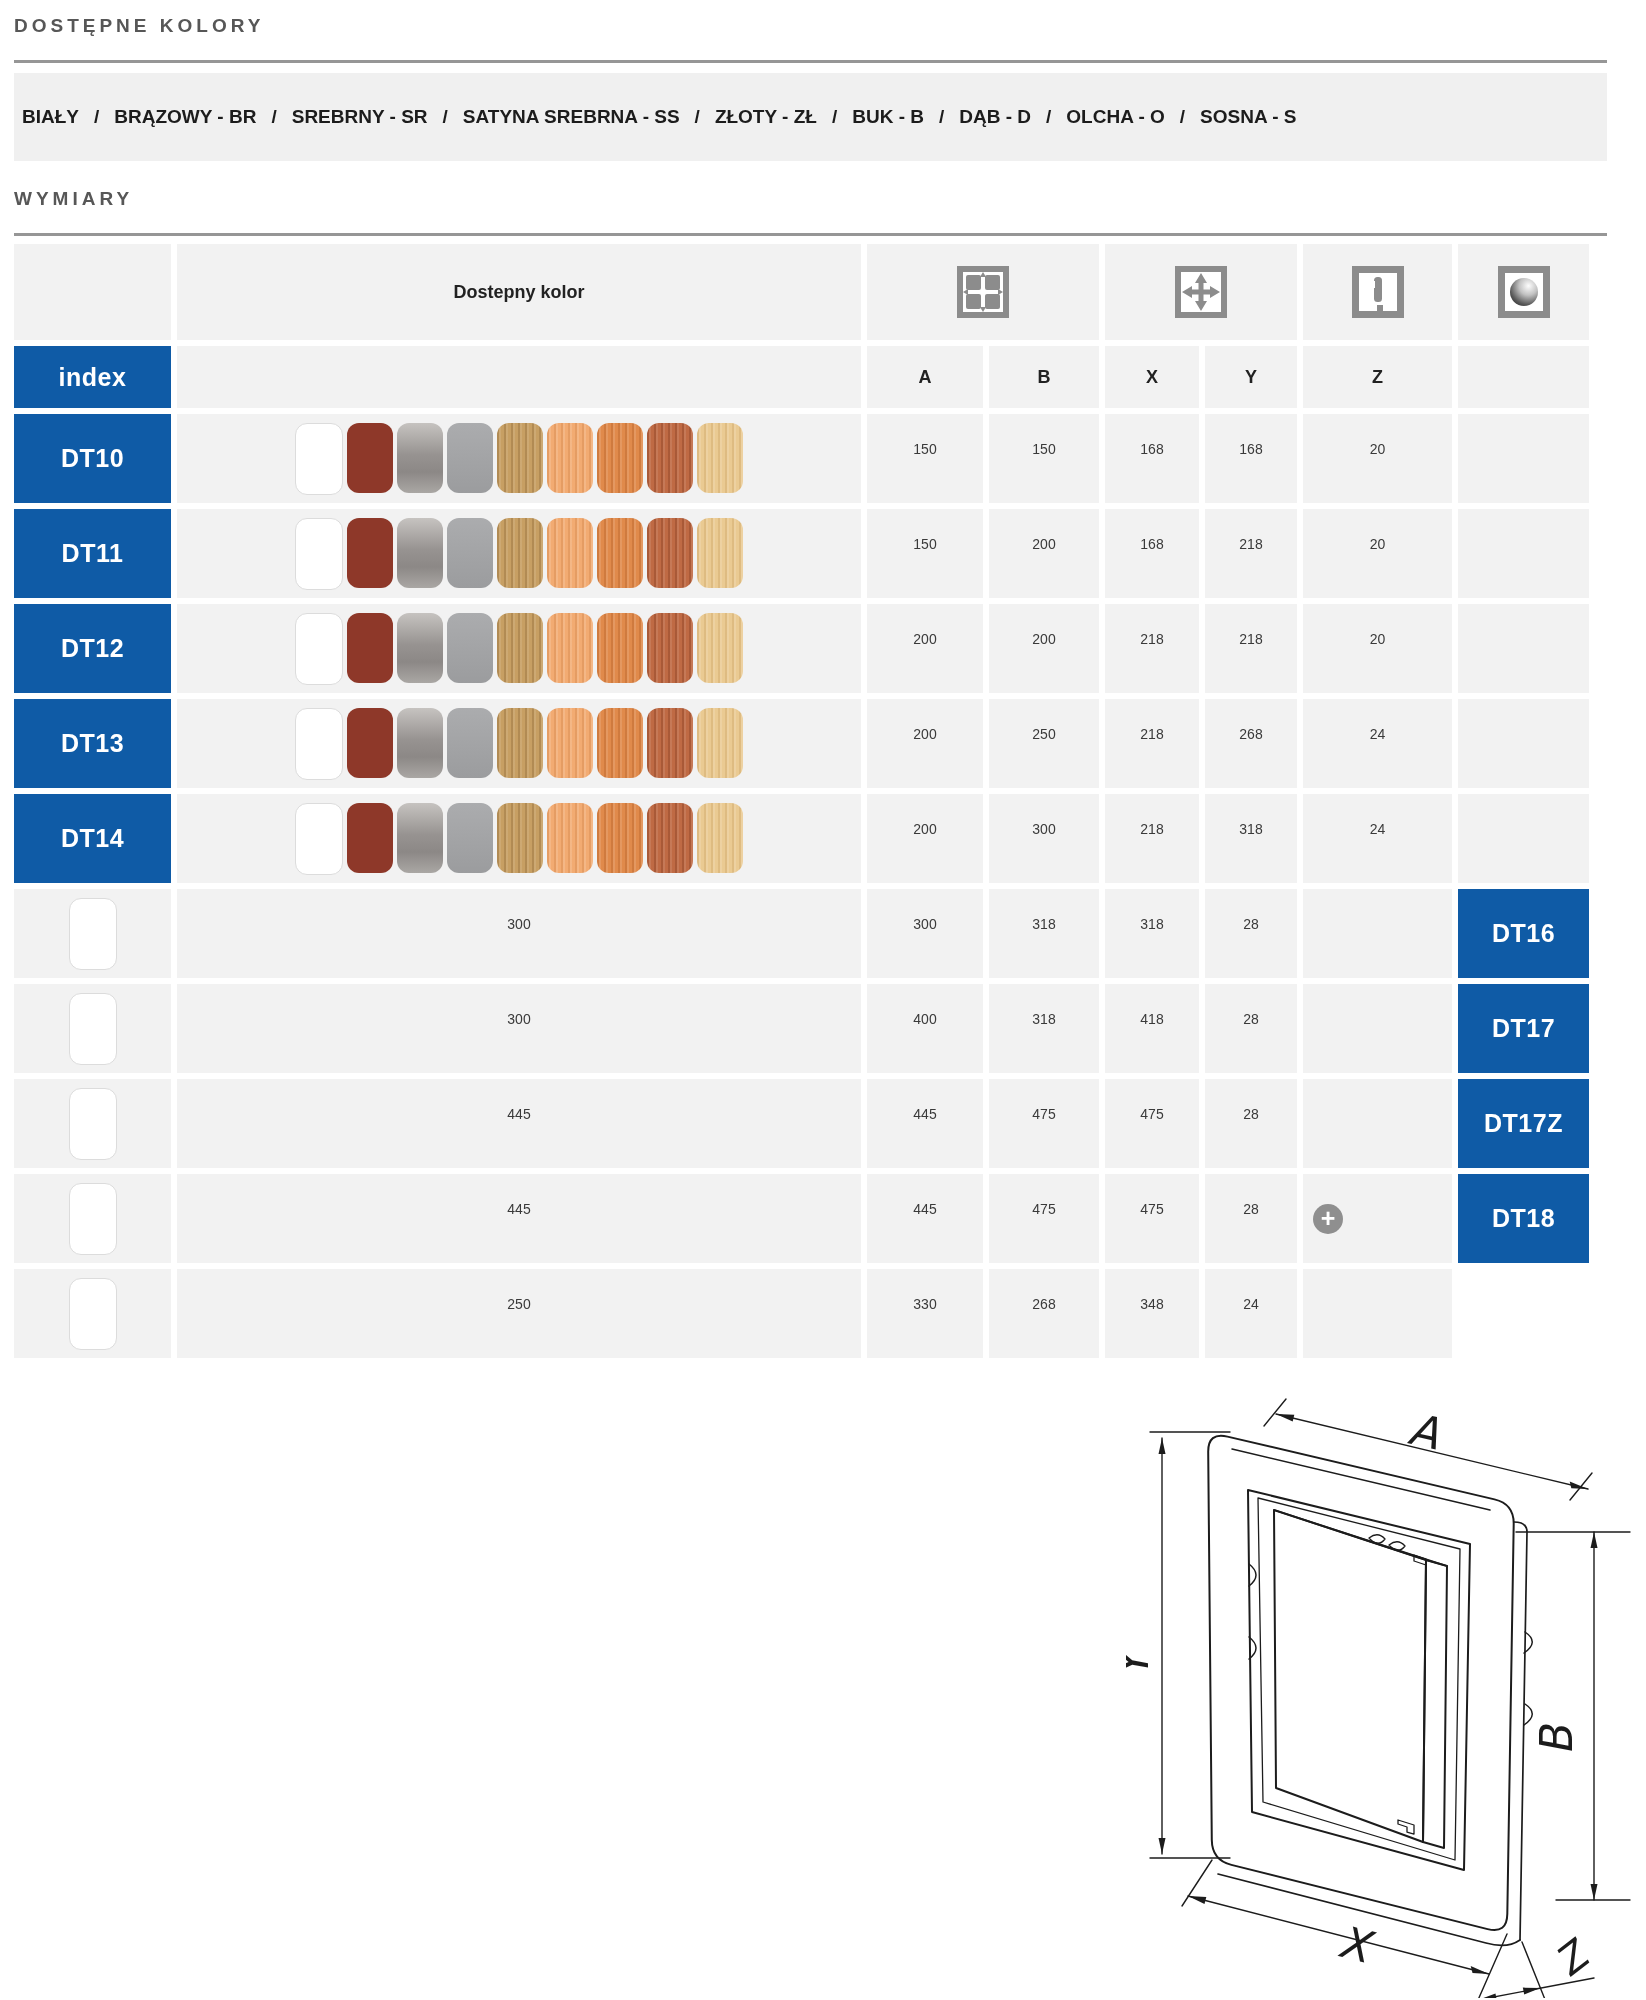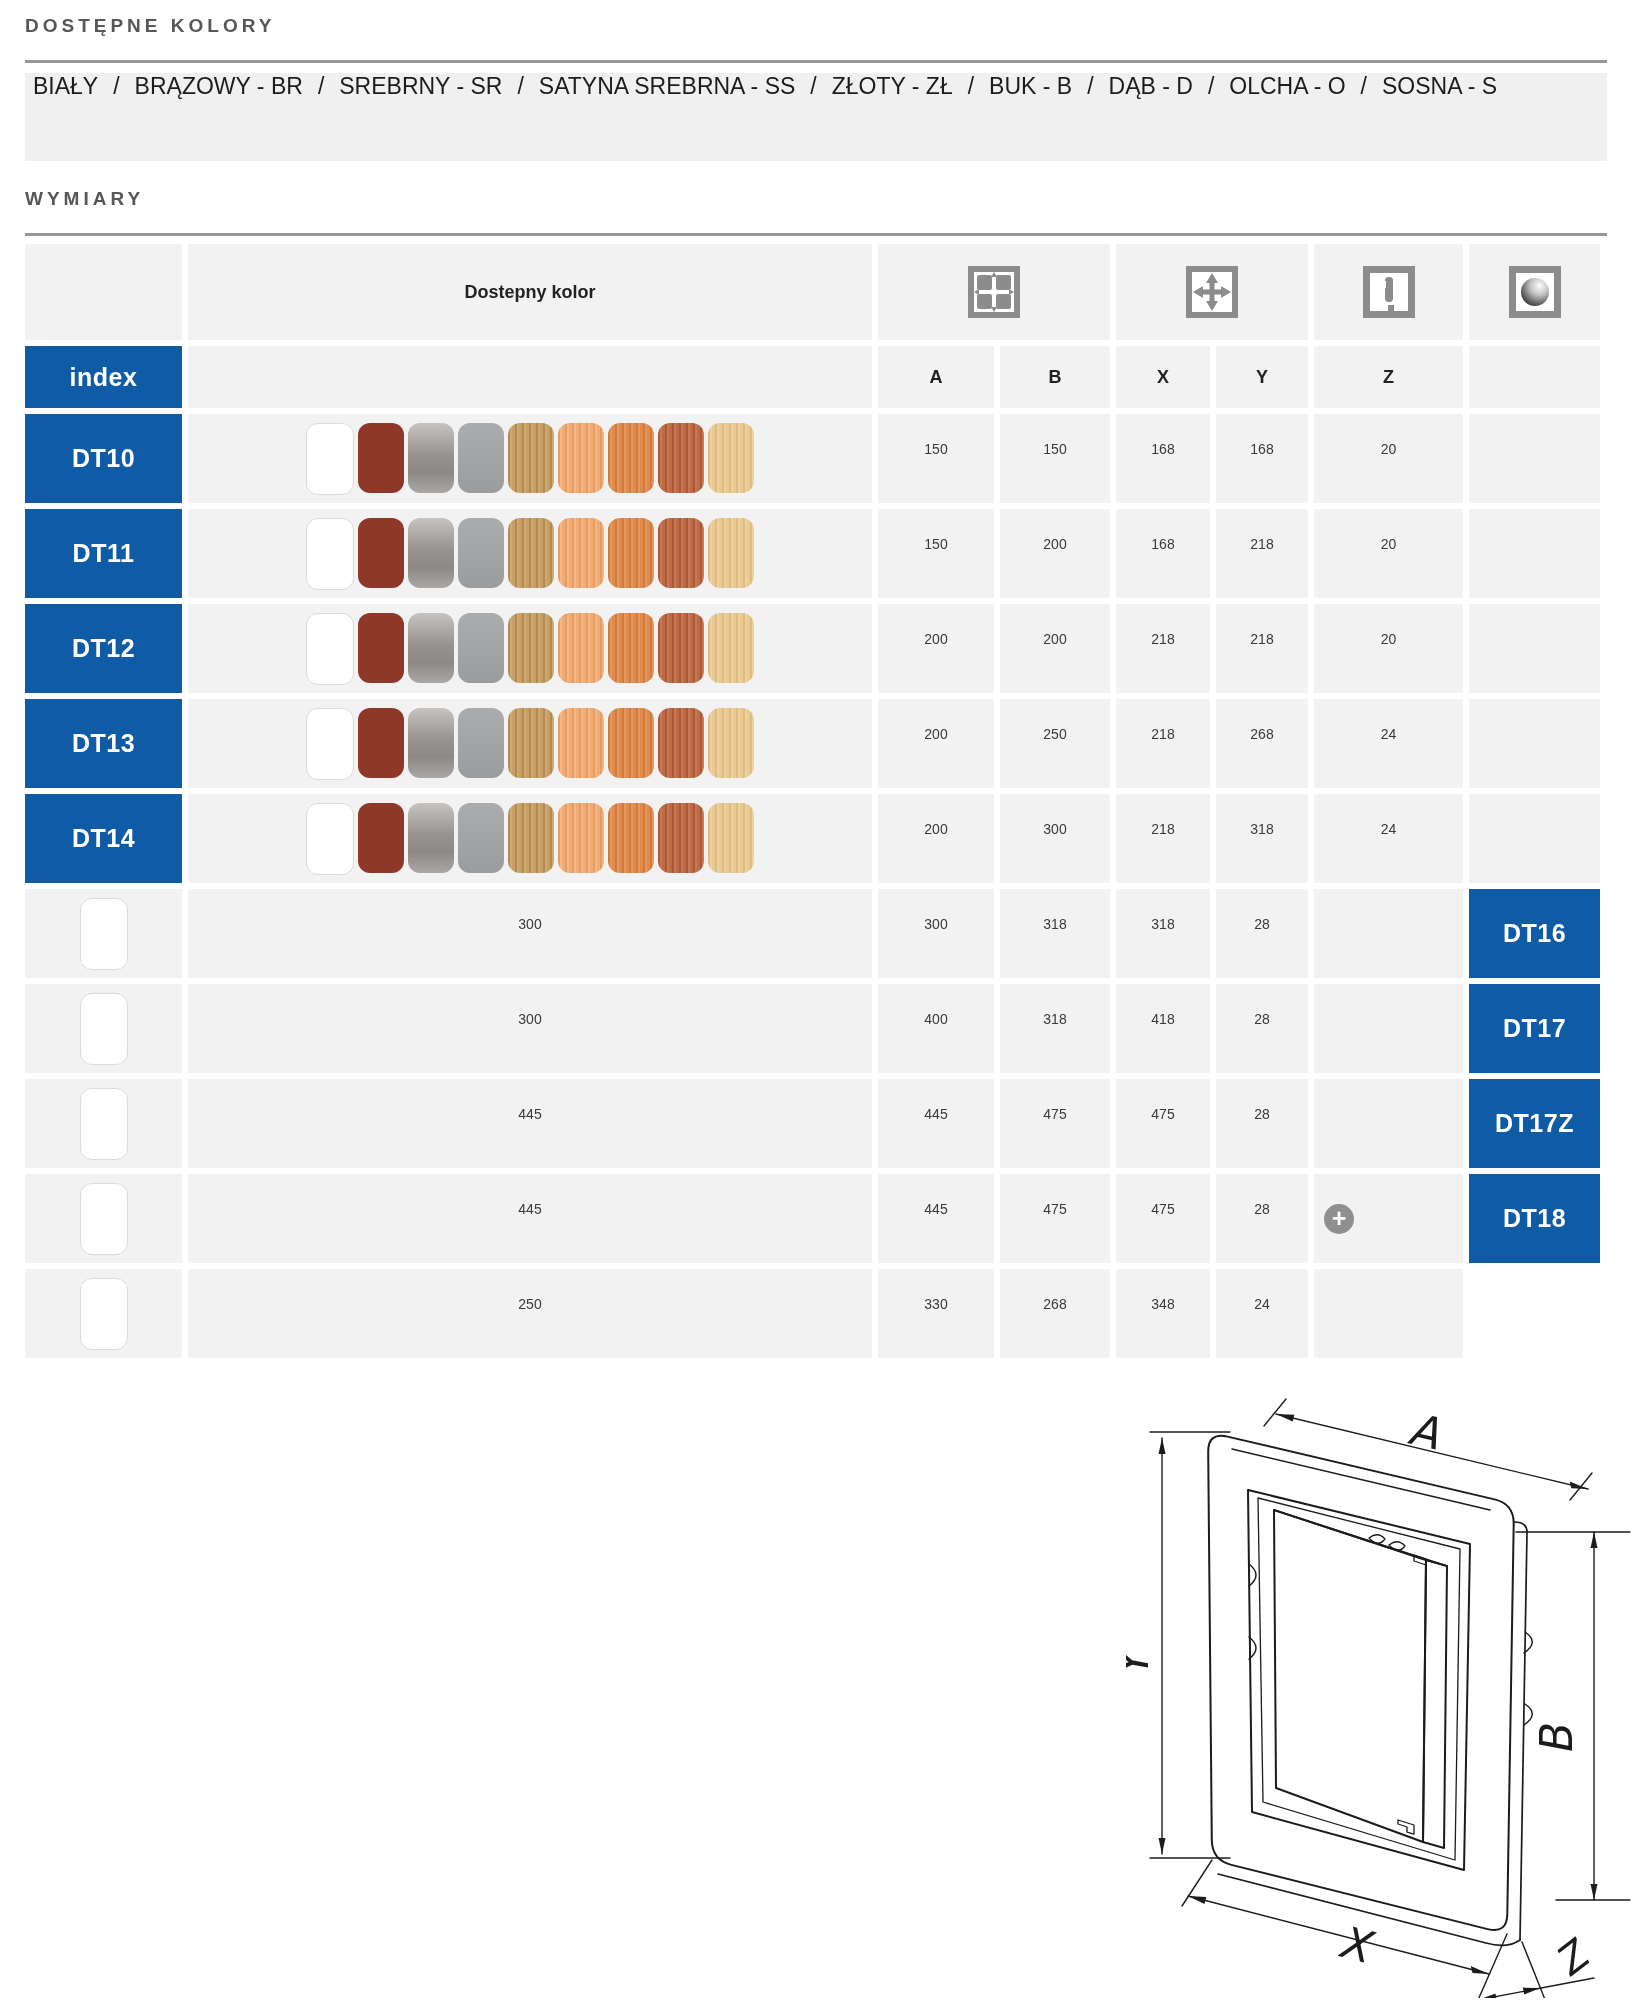--- a/index.html
+++ b/index.html
@@ -1,31 +1,31 @@
 <!DOCTYPE html>
 <html><head>
 <meta charset="utf-8">
 <style>
   html, body { margin:0; padding:0; background:#ffffff; }
   body {
     width:1646px; height:2000px; overflow:hidden; position:relative;
     font-family:"Liberation Sans", sans-serif; color:#333;
   }
-  .page { padding:0 39px 0 25px; }
+  .page { padding:0 39px 0 14px; }
 
   .sec-title {
     margin:0; padding-top:15px;
     font-size:19px; font-weight:bold; letter-spacing:4px; color:#575757;
   }
   .rule { height:3px; background:#969696; margin-top:23px; }
 
   .color-band {
     margin-top:10px; height:88px; background:#f0f0f0;
-    display:flex; align-items:flex-start; padding-left:8px;
-    font-size:23px; font-weight:normal; color:#1c1c1c; white-space:nowrap;
+    display:flex; align-items:center; padding-left:8px;
+    font-size:19px; font-weight:bold; color:#1c1c1c; white-space:nowrap;
   }
   .band-sep { margin:0 15px; }
 
   .wym-block .rule { margin-top:23px; }
   .sec-title.wym { padding-top:27px; }
 
   
   .dims-table {
     margin-top:8px;
     display:grid;

